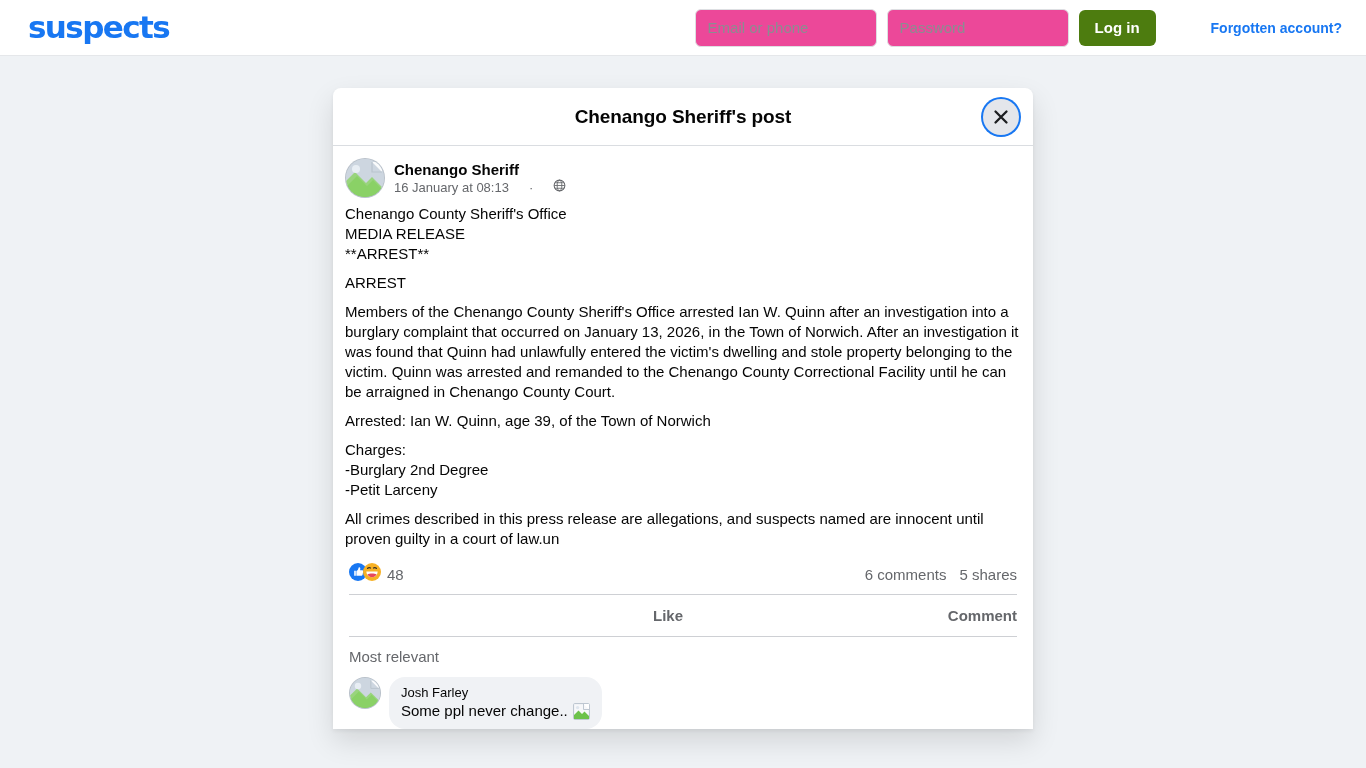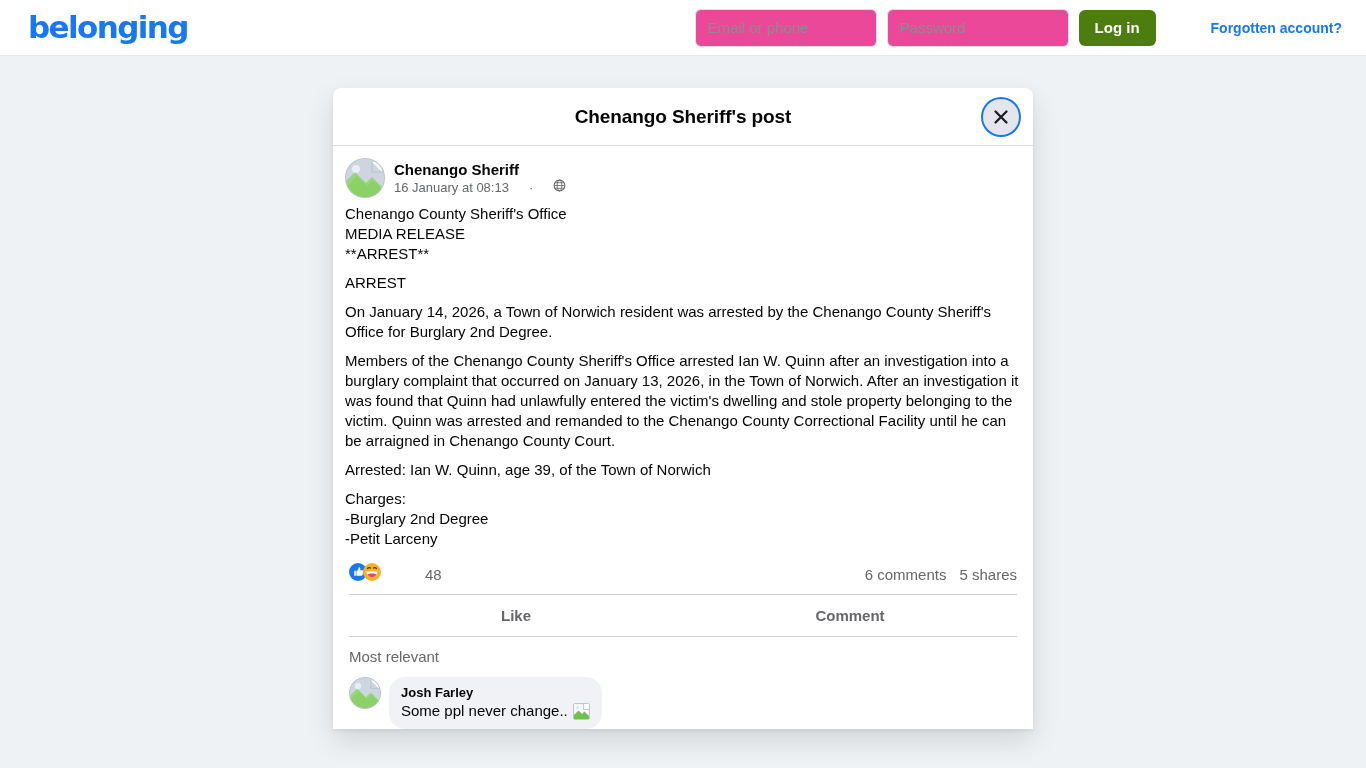--- a/index.html
+++ b/index.html
@@ -184,21 +184,20 @@
     white-space: pre-line;
   }
   .post-para:last-child { margin-bottom: 0; }
 
   
   .reaction-row {
     display: flex;
     align-items: center;
     padding: 10px 4px 9px 4px;
     margin-top: 4px;
-    gap: 38px;
   }
   .reaction-icons {
     display: flex;
     align-items: center;
   }
   .reaction-icons span:nth-child(2) { margin-left: -4px; }
   .reaction-count {
     font-size: 15px;
     color: #65676b;
     margin-left: 6px;
@@ -215,21 +214,21 @@
   
   .action-bar {
     display: flex;
     border-top: 1px solid #ced0d4;
     border-bottom: 1px solid #ced0d4;
     padding: 5px 0;
     margin: 0 4px;
   }
   .action-btn {
     flex: 1;
-    text-align: center;
+    text-align: right;
     font-size: 15px;
     font-weight: bold;
     color: #65676b;
     padding: 7px 0;
     border-radius: 4px;
     cursor: pointer;
     background: none;
     border: none;
     font-family: "Liberation Sans", sans-serif;
   }
@@ -262,21 +261,21 @@
   .comment-col { display: flex; flex-direction: column; }
   .comment-bubble {
     background: #f0f2f5;
     border-radius: 16px;
     padding: 7px 12px 8px 12px;
     display: inline-block;
     max-width: 420px;
   }
   .comment-author {
     font-size: 13px;
-    font-weight: bold;
+    font-weight: normal;
     color: #050505;
     line-height: 17px;
   }
   .comment-text {
     font-size: 15px;
     line-height: 20px;
     color: #050505;
     display: flex;
     align-items: center;
     gap: 5px;
@@ -287,21 +286,21 @@
     display: inline-block;
     width: 17px;
     height: 17px;
     vertical-align: -3px;
   }
 </style>
 </head>
 <body>
 
 <div class="topbar">
-  <div class="fb-logo">belonging</div>
+  <div class="fb-logo">suspects</div>
 
   <div class="login-area">
     <input class="login-input" type="text" placeholder="Email or phone" style="">
     <input class="login-input" type="password" placeholder="Password" style="">
     <button class="login-btn">Log in</button>
     <a class="forgot-link" href="#">Forgotten account?</a>
   </div>
 </div>
 
 <div class="modal-wrap">
@@ -341,26 +340,26 @@
             </svg>
           </div>
         </div>
       </div>
 
       <div class="post-text">
         <div class="post-para">Chenango County Sheriff's Office
 MEDIA RELEASE
 **ARREST**</div>
         <div class="post-para">ARREST</div>
-        <div class="post-para">On January 14, 2026, a Town of Norwich resident was arrested by the Chenango County Sheriff's Office for Burglary 2nd Degree.</div>
         <div class="post-para">Members of the Chenango County Sheriff's Office arrested Ian W. Quinn after an investigation into a burglary complaint that occurred on January 13, 2026, in the Town of Norwich. After an investigation it was found that Quinn had unlawfully entered the victim's dwelling and stole property belonging to the victim. Quinn was arrested and remanded to the Chenango County Correctional Facility until he can be arraigned in Chenango County Court.</div>
         <div class="post-para">Arrested: Ian W. Quinn, age 39, of the Town of Norwich</div>
         <div class="post-para">Charges:
 -Burglary 2nd Degree
 -Petit Larceny</div>
+        <div class="post-para">All crimes described in this press release are allegations, and suspects named are innocent until proven guilty in a court of law.un</div>
       </div>
 
       <div class="reaction-row">
         <div class="reaction-icons">
           <span>
             <svg width="18" height="18" viewBox="0 0 18 18">
               <circle cx="9" cy="9" r="9" fill="#1877f2"></circle>
               <path d="M5.2 7.8 h1.6 v5 H5.2 z" fill="#ffffff"></path>
               <path d="M7.4 8.1 c1.1-.5 1.9-1.6 2.1-3.1 .05-.5 .5-.8 .95-.65 .6 .2 .95 .8 .85 1.45 l-.25 1.5 h2.1 c.7 0 1.2 .62 1.06 1.3 l-.62 3.1 c-.11 .55 -.6 .95 -1.17 .95 H7.4 z" fill="#ffffff"></path>
             </svg>

